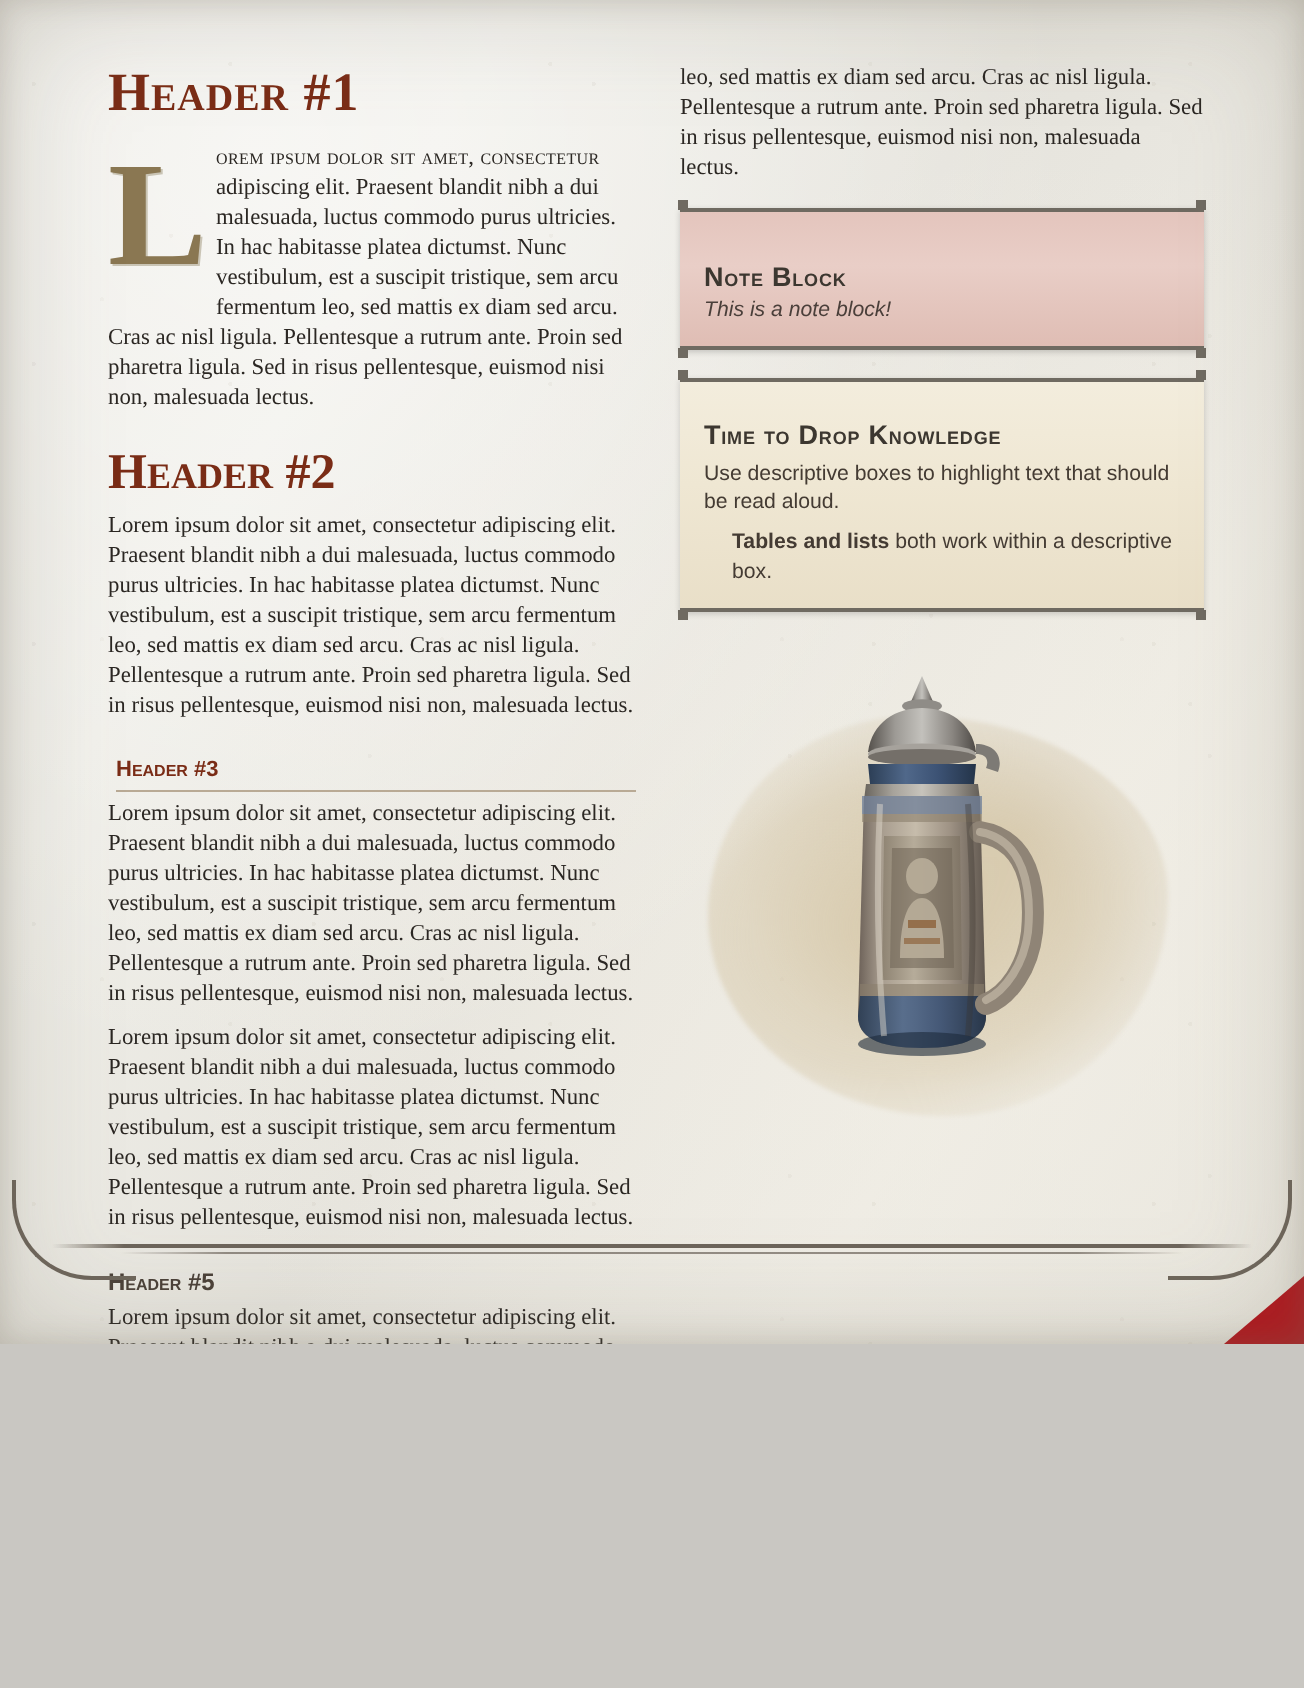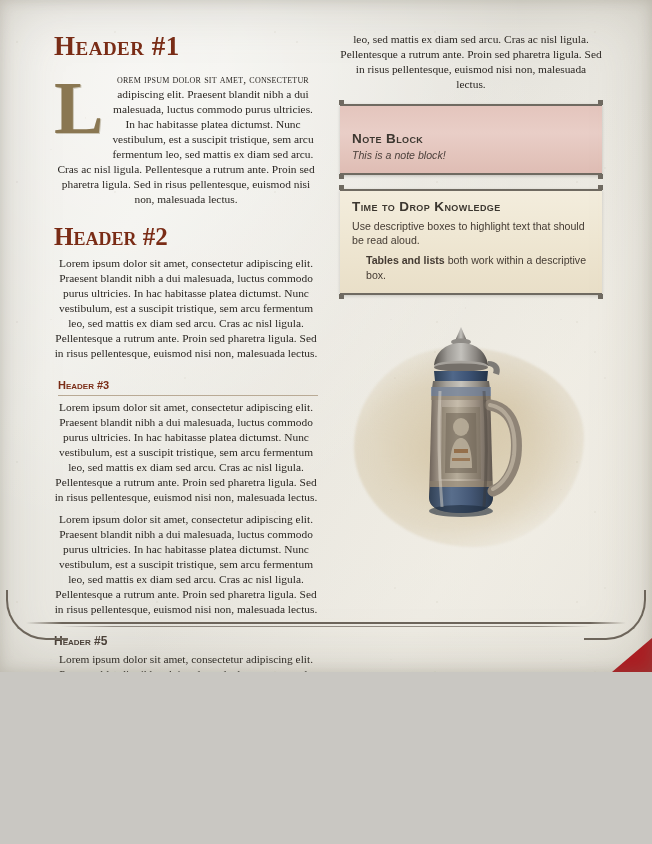--- a/index.html
+++ b/index.html
@@ -168,21 +168,21 @@
     margin: 18px 0 3px 0;
     line-height: 1.15;
   }
 
   p.body {
     font-family: "Liberation Serif", serif;
     font-size: 11.4px;
     line-height: 1.32;
     color: #2b2723;
     margin: 0 0 7px 0;
-    text-align: center;
+    text-align: left;
   }
   p.tight { margin-bottom: 0; }
 
   
   .dropcap-para {
     position: relative;
     min-height: 96px;
   }
   .dropcap {
     float: left;
@@ -229,21 +229,21 @@
     line-height: 1.3;
     font-style: italic;
   }
 
   
   .desc-block {
     margin-top: 14px;
     background: linear-gradient(180deg, #f3eddd 0%, #efe7d3 45%, #e9dfc8 100%);
     border-top: 2px solid #6f6a61;
     border-bottom: 2px solid #6f6a61;
-    padding: 8px 12px 11px 12px;
+    padding: 19px 12px 11px 12px;
     position: relative;
     box-shadow: 0 1px 3px rgba(0,0,0,0.16);
   }
   .desc-title {
     font-family: "Liberation Sans", sans-serif;
     font-variant: small-caps;
     font-weight: 700;
     font-size: 13.5px;
     color: #3c3730;
     margin: 0 0 5px 0;

